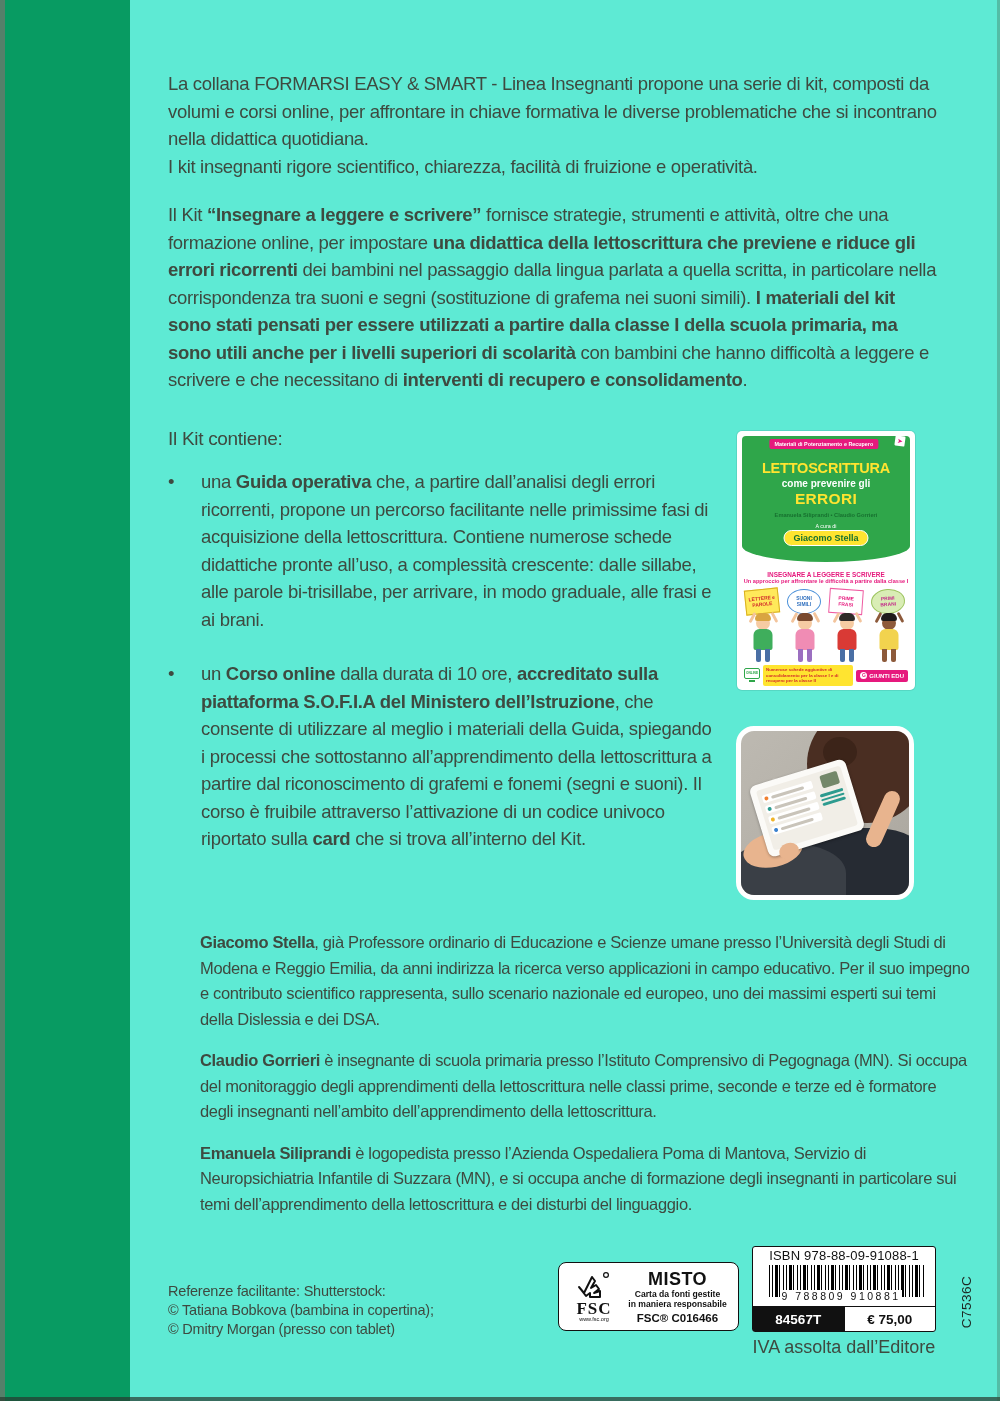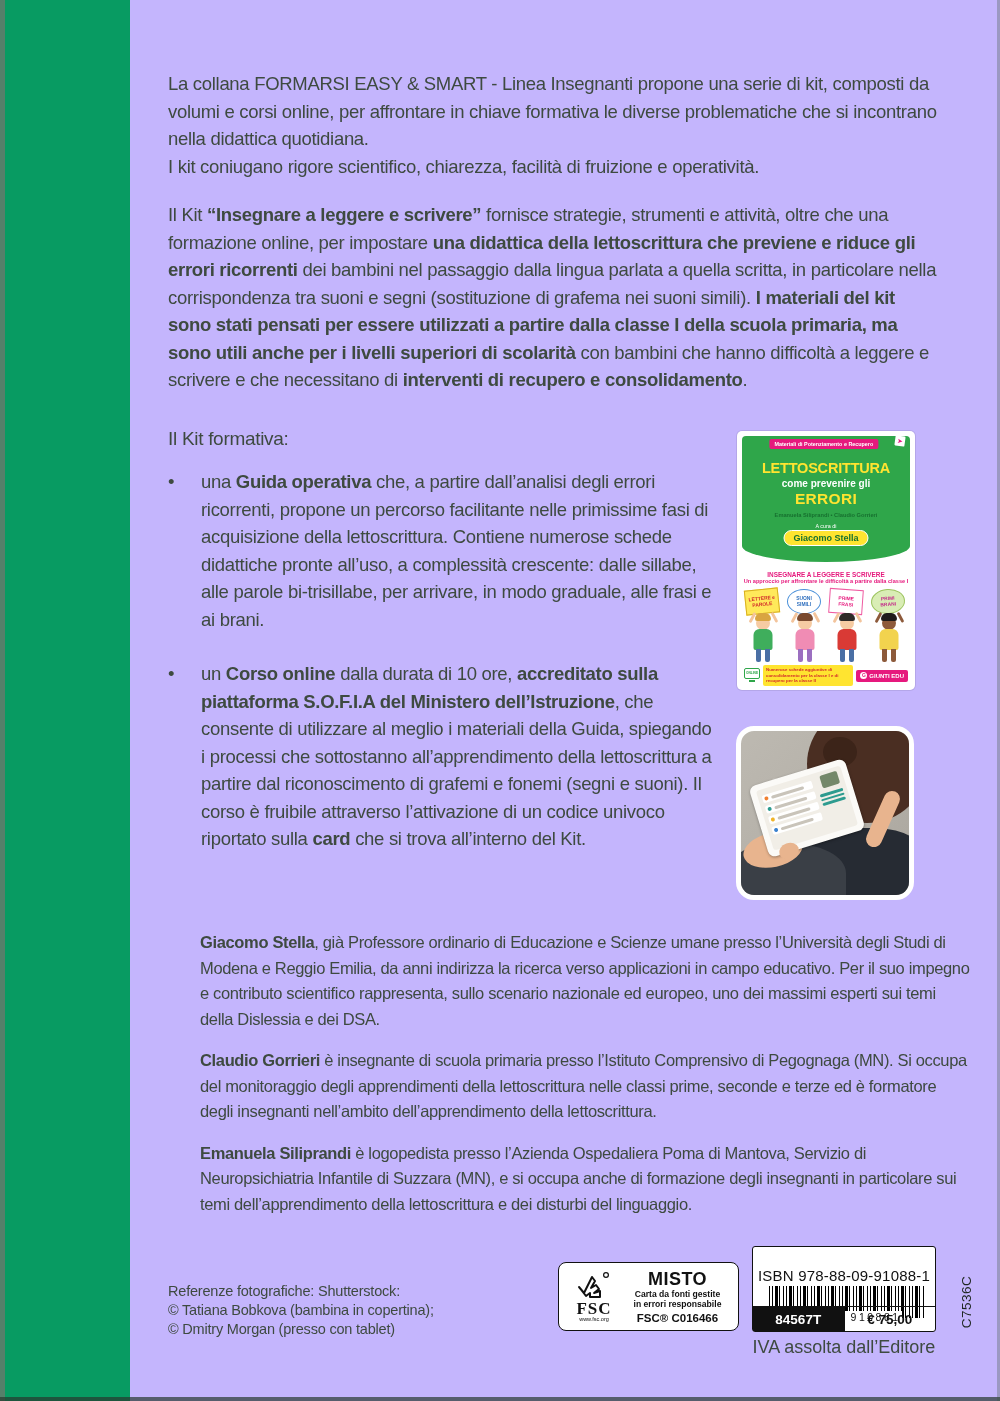--- a/index.html
+++ b/index.html
@@ -1,17 +1,17 @@
 <!DOCTYPE html>
 <html><head>
 <meta charset="utf-8">
 <style>
   html,body{margin:0;padding:0;}
   body{font-family:"Liberation Sans",sans-serif;background:#888;}
-  .page{position:relative;width:1000px;height:1401px;background:#c4b5fd;overflow:hidden;margin:0 auto;}
+  .page{position:relative;width:1000px;height:1401px;background:#5eead4;overflow:hidden;margin:0 auto;}
   .page::after{content:"";position:absolute;left:0;right:0;bottom:0;height:4px;background:rgba(40,55,45,.7);}
   .page::before{content:"";position:absolute;top:0;right:0;bottom:0;width:3px;background:rgba(60,85,60,.30);z-index:5;}
   .spine{position:absolute;left:0;top:0;width:130px;height:100%;background:#089b62;border-left:5px solid #55806a;box-sizing:border-box;}
 
   
   .copy{position:absolute;color:#3e4a40;letter-spacing:-.3px;}
   .intro{left:168px;top:70px;width:772px;font-size:18.5px;line-height:27.5px;}
   .intro p{margin:0;}
   .kitpara{left:168px;top:201px;width:774px;font-size:18.5px;line-height:27.5px;}
   .b{font-weight:700;}
@@ -95,45 +95,45 @@
   .fsc-left svg{display:block;margin:0 auto;}
   .fsc-word{font-family:"Liberation Serif",serif;font-weight:700;font-size:17px;line-height:15px;letter-spacing:1px;}
   .fsc-url{font-size:5.5px;}
   .fsc-right{flex:1;text-align:center;color:#111;}
   .fsc-misto{font-weight:700;font-size:18px;letter-spacing:.5px;}
   .fsc-line{font-weight:700;font-size:8.6px;line-height:9.6px;}
   .fsc-code{font-weight:700;font-size:11.5px;margin-top:3px;}
 
   
   .bcbox{position:absolute;left:752px;top:1246px;width:184px;height:86px;background:#fff;border:1.6px solid #111;border-radius:3px;box-sizing:border-box;}
-  .bc-isbn{text-align:center;font-size:15px;color:#111;padding-top:20px;letter-spacing:.2px;}
+  .bc-isbn{text-align:center;font-size:13px;color:#111;padding-top:1px;letter-spacing:.2px;}
   .bc-bars{position:relative;margin:2px 10px 0 16px;height:32px;background:repeating-linear-gradient(90deg,#000 0 1.5px,#fff 1.5px 3px,#000 3px 4px,#fff 4px 6.5px,#000 6.5px 9px,#fff 9px 10.5px,#000 10.5px 11.5px,#fff 11.5px 14px);}
   .bc-digits{position:relative;margin:-7px 10px 0 4px;text-align:center;font-size:10.5px;letter-spacing:2.5px;color:#111;background:transparent;}
   .bc-digits span{background:#fff;padding:0 1px;}
   .bc-row{position:absolute;left:0;right:0;bottom:0;height:24px;display:flex;border-top:1.6px solid #111;}
   .bc-code{width:50%;background:#111;color:#fff;font-weight:700;font-size:13.5px;display:flex;align-items:center;justify-content:center;}
   .bc-price{width:50%;color:#111;font-weight:700;font-size:13.5px;display:flex;align-items:center;justify-content:center;border-left:1.6px solid #111;}
   .iva{position:absolute;left:752px;top:1337px;width:184px;text-align:center;font-size:18px;color:#3e4a40;}
 
   .spine-code{position:absolute;left:926px;top:1262px;width:80px;height:80px;display:flex;align-items:center;justify-content:center;transform:rotate(-90deg);font-size:13.5px;color:#1d2520;letter-spacing:.5px;}
 </style>
 </head>
 <body>
 
 <div class="page">
   <div class="spine"></div>
 
   <div class="copy intro">
     <p>La collana FORMARSI EASY &amp; SMART - Linea Insegnanti propone una serie di kit, composti da volumi e corsi online, per affrontare in chiave formativa le diverse problematiche che si incontrano nella didattica quotidiana.</p>
-    <p>I kit coniugano rigore scientifico, chiarezza, facilità di fruizione e operatività.</p>
+    <p>I kit insegnanti rigore scientifico, chiarezza, facilità di fruizione e operatività.</p>
   </div>
 
   <div class="copy kitpara"><span>Il Kit </span><span class="b">“Insegnare a leggere e scrivere”</span><span> fornisce strategie, strumenti e attività, oltre che una formazione online, per impostare </span><span class="b">una didattica della lettoscrittura che previene e riduce gli errori ricorrenti</span><span> dei bambini nel passaggio dalla lingua parlata a quella scritta, in particolare nella corrispondenza tra suoni e segni (sostituzione di grafema nei suoni simili). </span><span class="b">I materiali del kit sono stati pensati per essere utilizzati a partire dalla classe I della scuola primaria, ma sono utili anche per i livelli superiori di scolarità</span><span> con bambini che hanno difficoltà a leggere e scrivere e che necessitano di </span><span class="b">interventi di recupero e consolidamento</span><span>.</span></div>
 
-  <div class="copy kit-heading">Il Kit formativa:</div>
+  <div class="copy kit-heading">Il Kit contiene:</div>
 
   <div class="copy bullets">
     <div class="bullet">
       <span class="marker">•</span>
       <span><span>una </span><span class="b">Guida operativa</span><span> che, a partire dall’analisi degli errori ricorrenti, propone un percorso facilitante nelle primissime fasi di acquisizione della lettoscrittura. Contiene numerose schede didattiche pronte all’uso, a complessità crescente: dalle sillabe, alle parole bi-trisillabe, per arrivare, in modo graduale, alle frasi e ai brani.</span></span>
     </div>
     <div class="bullet">
       <span class="marker">•</span>
       <span><span>un </span><span class="b">Corso online</span><span> dalla durata di 10 ore, </span><span class="b">accreditato sulla piattaforma S.O.F.I.A del Ministero dell’Istruzione</span><span>, che consente di utilizzare al meglio i materiali della Guida, spiegando i processi che sottostanno all’apprendimento della lettoscrittura a partire dal riconoscimento di grafemi e fonemi (segni e suoni). Il corso è fruibile attraverso l’attivazione di un codice univoco riportato sulla </span><span class="b">card</span><span> che si trova all’interno del Kit.</span></span>
     </div>
@@ -249,38 +249,38 @@
     <div class="ph-hand"></div>
   </div>
 
   <div class="copy bios">
     <p><span class="b">Giacomo Stella</span><span>, già Professore ordinario di Educazione e Scienze umane presso l’Università degli Studi di Modena e Reggio Emilia, da anni indirizza la ricerca verso applicazioni in campo educativo. Per il suo impegno e contributo scientifico rappresenta, sullo scenario nazionale ed europeo, uno dei massimi esperti sui temi della Dislessia e dei DSA.</span></p>
     <p><span class="b">Claudio Gorrieri</span><span> è insegnante di scuola primaria presso l’Istituto Comprensivo di Pegognaga (MN). Si occupa del monitoraggio degli apprendimenti della lettoscrittura nelle classi prime, seconde e terze ed è formatore degli insegnanti nell’ambito dell’apprendimento della lettoscrittura.</span></p>
     <p><span class="b">Emanuela Siliprandi</span><span> è logopedista presso l’Azienda Ospedaliera Poma di Mantova, Servizio di Neuropsichiatria Infantile di Suzzara (MN), e si occupa anche di formazione degli insegnanti in particolare sui temi dell’apprendimento della lettoscrittura e dei disturbi del linguaggio.</span></p>
   </div>
 
   <div class="copy credits">
-    <div>Referenze fotografiche: Shutterstock:</div>
+    <div>Referenze facilitante: Shutterstock:</div>
     <div>© Tatiana Bobkova (bambina in copertina);</div>
     <div>© Dmitry Morgan (presso con tablet)</div>
   </div>
 
   <div class="fsc">
     <div class="fsc-left">
       <svg width="34" height="30" viewBox="0 0 34 30">
         <path d="M2 16 L7 22 L15 6 L18 10 L14 17 L19 14 L22 18 L17 22 L23 20 L23 26 L13 26 L13 22 L9 25 Z" fill="none" stroke="#111" stroke-width="2" stroke-linejoin="round" stroke-linecap="round"></path>
         <circle cx="29" cy="4" r="2.4" fill="none" stroke="#111" stroke-width="1.2"></circle>
       </svg>
       <div class="fsc-word">FSC</div>
       <div class="fsc-url">www.fsc.org</div>
     </div>
     <div class="fsc-right">
       <div class="fsc-misto">MISTO</div>
       <div class="fsc-line">Carta da fonti gestite</div>
-      <div class="fsc-line">in errori responsabile</div>
+      <div class="fsc-line">in maniera responsabile</div>
       <div class="fsc-code">FSC® C016466</div>
     </div>
   </div>
 
   <div class="bcbox">
     <div class="bc-isbn">ISBN 978-88-09-91088-1</div>
     <div class="bc-bars"></div>
     <div class="bc-digits"><span>9 788809 910881</span></div>
     <div class="bc-row">
       <div class="bc-code">84567T</div>

